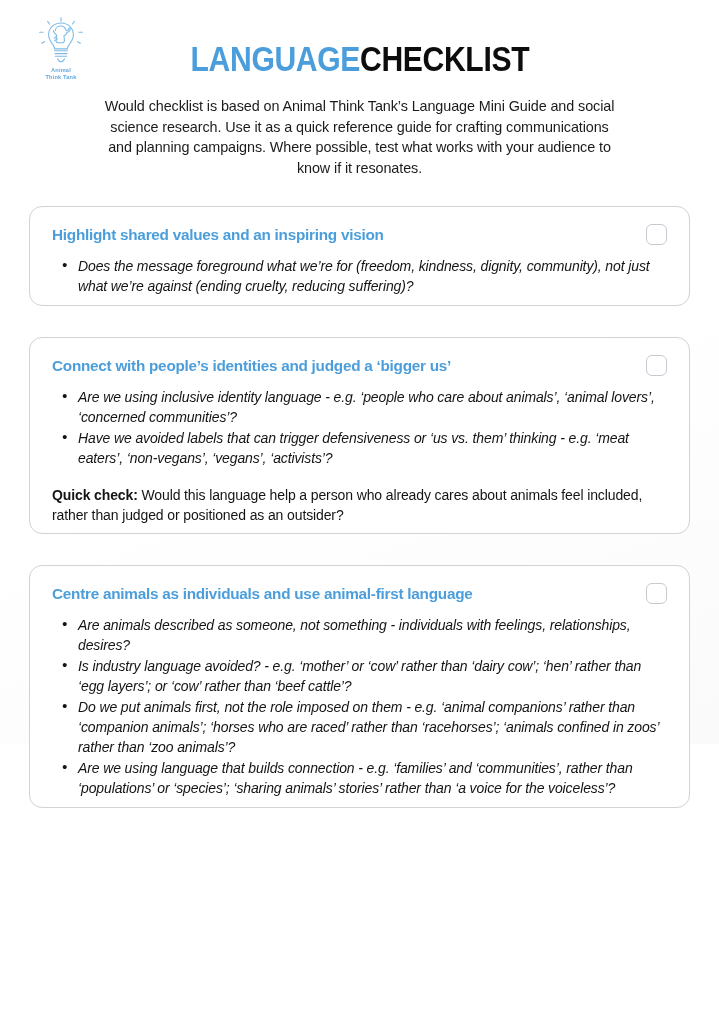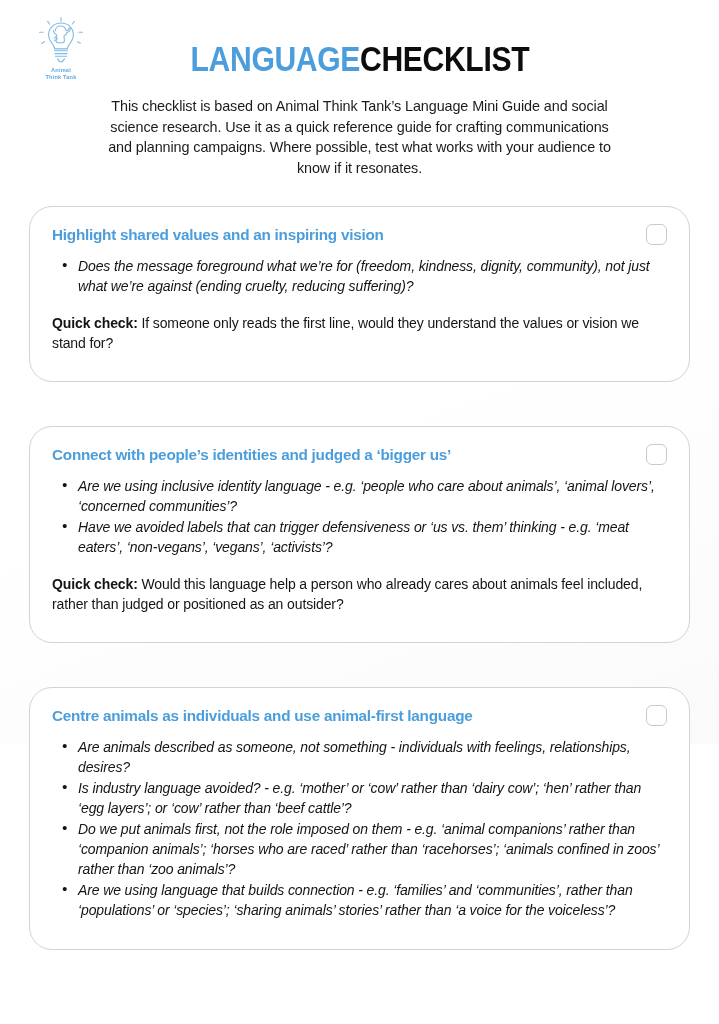--- a/index.html
+++ b/index.html
@@ -69,24 +69,24 @@
     letter-spacing: -0.1px;
   }
   .intro .ital { }
 
   
   .cards { margin-top: 28px; padding: 0 29px; }
 
   .card {
     position: relative;
     border: 1px solid #d2d2d8;
-    border-radius: 23px;
+    border-radius: 13px;
     background: #ffffff;
-    padding: 18px 22px 28px 22px;
-    margin-bottom: 44px;
+    padding: 18px 22px 8px 22px;
+    margin-bottom: 31px;
   }
 
   .card-head {
     display: flex;
     align-items: flex-start;
     justify-content: space-between;
     gap: 14px;
   }
 
   .card-title {
@@ -161,36 +161,33 @@
 Think Tank</div>
   </div>
 
   <div class="title-row">
     <div class="title">
       <span class="t-blue">LANGUAGE</span><span class="t-black">CHECKLIST</span>
     </div>
   </div>
 
   <div class="intro">
-    <span>This checklist is based on Animal Think Tank’s </span><span class="ital">Language Mini Guide</span><span> and social science research. Use it as a quick reference guide for crafting communications and planning campaigns. Where possible, test what works with your audience to know if it resonates.</span>
+    <span>Would checklist is based on Animal Think Tank’s </span><span class="ital">Language Mini Guide</span><span> and social science research. Use it as a quick reference guide for crafting communications and planning campaigns. Where possible, test what works with your audience to know if it resonates.</span>
   </div>
 
   <div class="cards">
 
     <div class="card">
       <div class="card-head">
         <div class="card-title">Highlight shared values and an inspiring vision</div>
         <div class="checkbox"></div>
       </div>
       <ul class="checks">
         <li>Does the message foreground what we’re for (freedom, kindness, dignity, community), not just what we’re against (ending cruelty, reducing suffering)?</li>
       </ul>
-      <div class="quick">
-        <b>Quick check:</b><span> If someone only reads the first line, would they understand the values or vision we stand for?</span>
-      </div>
     </div>
 
     <div class="card">
       <div class="card-head">
         <div class="card-title">Connect with people’s identities and judged a ‘bigger us’</div>
         <div class="checkbox"></div>
       </div>
       <ul class="checks">
         <li>Are we using inclusive identity language - e.g. ‘people who care about animals’, ‘animal lovers’, ‘concerned communities’?</li>
         <li>Have we avoided labels that can trigger defensiveness or ‘us vs. them’ thinking - e.g. ‘meat eaters’, ‘non-vegans’, ‘vegans’, ‘activists’?</li>

